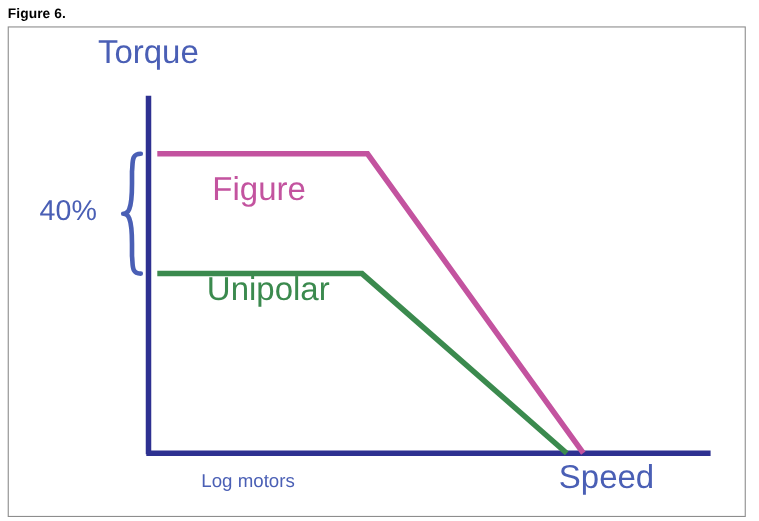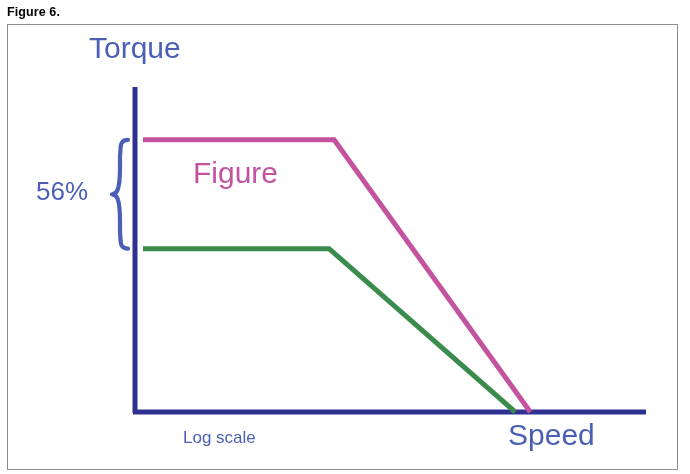--- a/index.html
+++ b/index.html
@@ -125,20 +125,21 @@
 
     <polyline points="135.0,223.7 321.1,223.7 507.2,387.0" fill="none" stroke="#3b8a4e" stroke-width="5" stroke-linejoin="miter" stroke-linecap="butt"></polyline>
 
     <path d="M 120,114.8 C 111,114.8 113,122.8 112,130.8 L 112,142.0 C 112,167.3 108,169.3 104,169.3 C 108,169.3 112,171.3 112,196.5 L 112,207.7 C 113,215.7 111,223.7 120,223.7" fill="none" stroke="#4a5fb5" stroke-width="4.2" stroke-linecap="round" stroke-linejoin="round"></path>
   </svg>
 
   <div class="chart-label" id="axis-label-torque">Torque</div>
 
   <div class="chart-label" id="axis-label-speed">Speed</div>
 
-  <div class="chart-label" id="axis-note-log-scale">Log scale</div>
+  <div class="chart-label" id="axis-note-log-scale">Log motors</div>
 
   <div class="chart-label" id="series-label-bipolar">Figure</div>
 
+  <div class="chart-label" id="series-label-unipolar">Unipolar</div>
 
-  <div class="chart-label" id="delta-label-40" style="top: 153.261px;">56%</div>
+  <div class="chart-label" id="delta-label-40" style="top: 153.261px;">40%</div>
 
 </div>
 
 </body></html>

